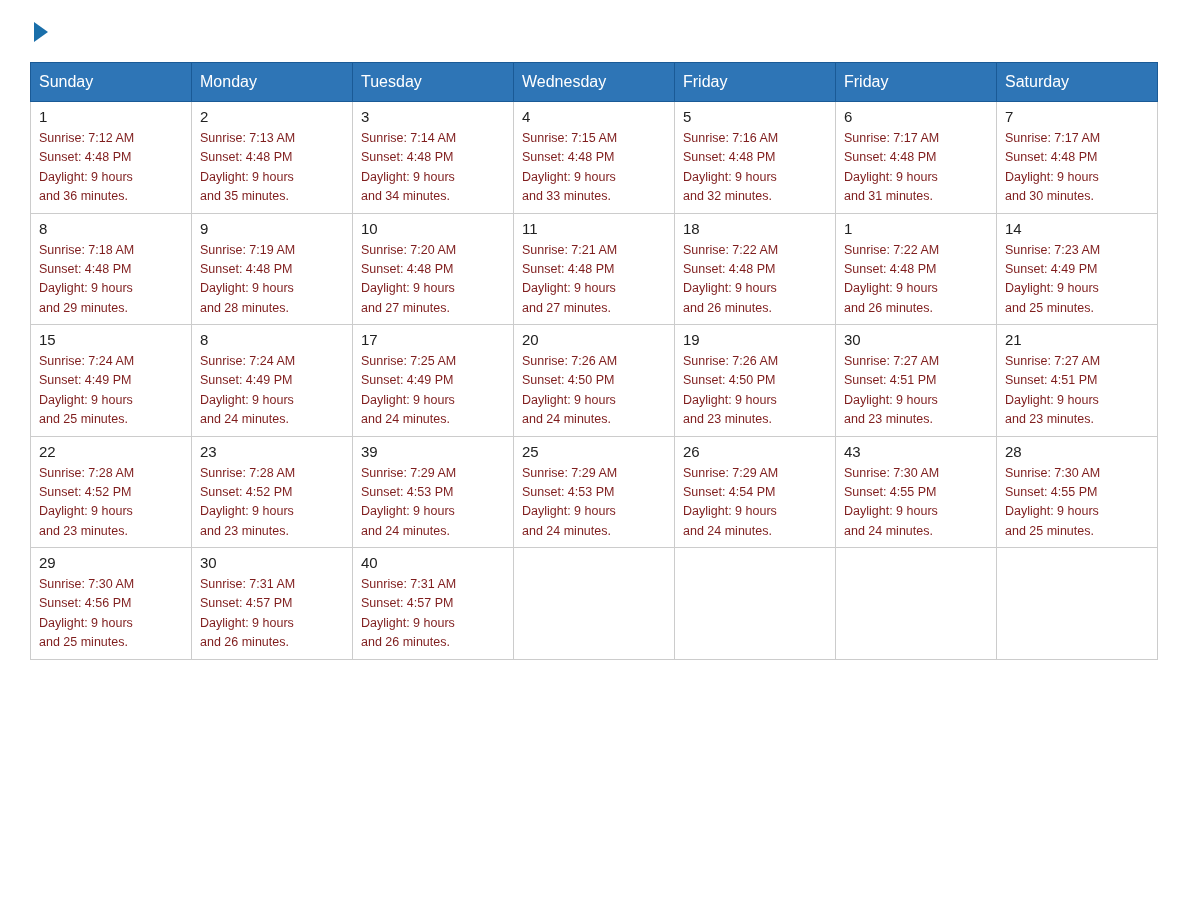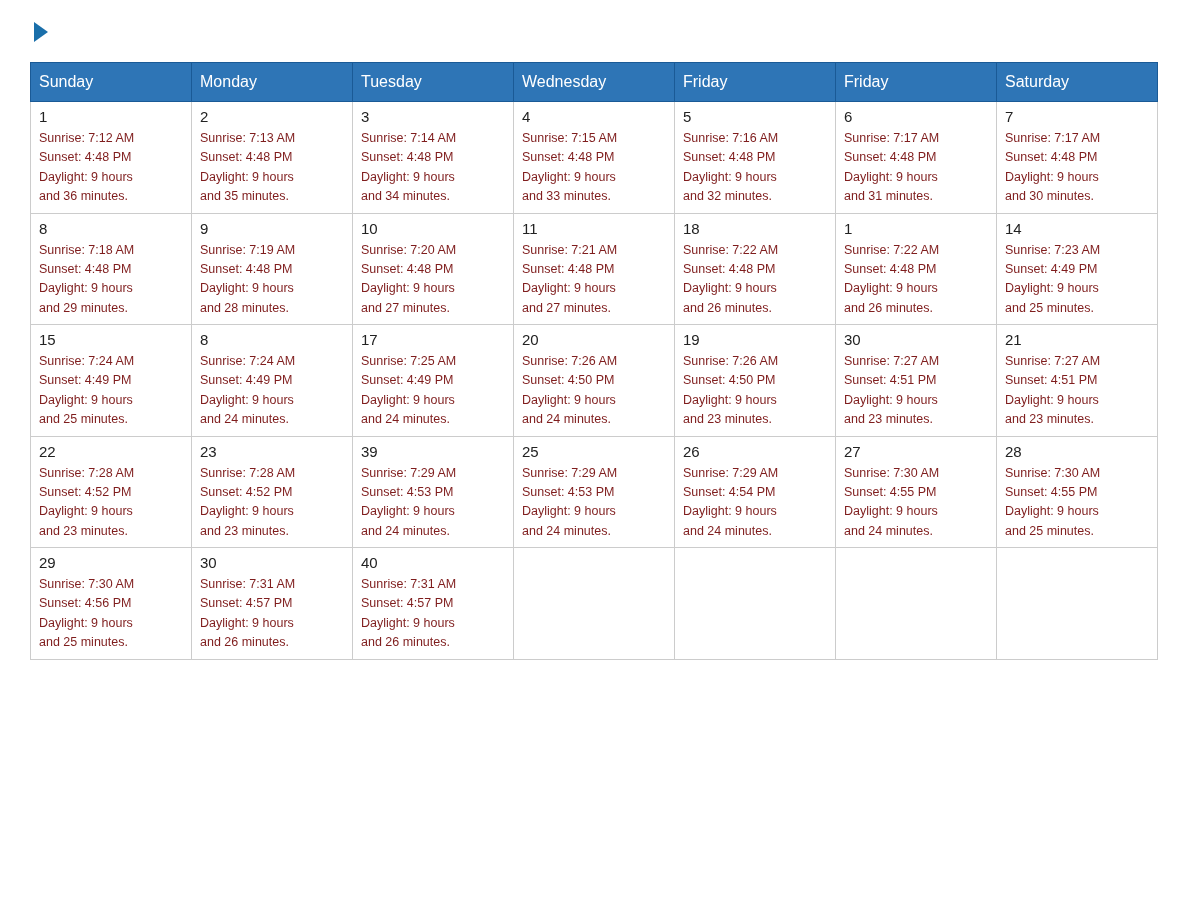--- a/index.html
+++ b/index.html
@@ -361,21 +361,21 @@
         <td>
         <div class="day-number">26</div>
         <div class="day-info">
           Sunrise: 7:29 AM<br>
           Sunset: 4:54 PM<br>
           Daylight: 9 hours<br>
           and 24 minutes.
         </div>
       </td>
         <td>
-        <div class="day-number">27</div>
+        <div class="day-number">43</div>
         <div class="day-info">
           Sunrise: 7:30 AM<br>
           Sunset: 4:55 PM<br>
           Daylight: 9 hours<br>
           and 24 minutes.
         </div>
       </td>
         <td>
         <div class="day-number">28</div>
         <div class="day-info">

